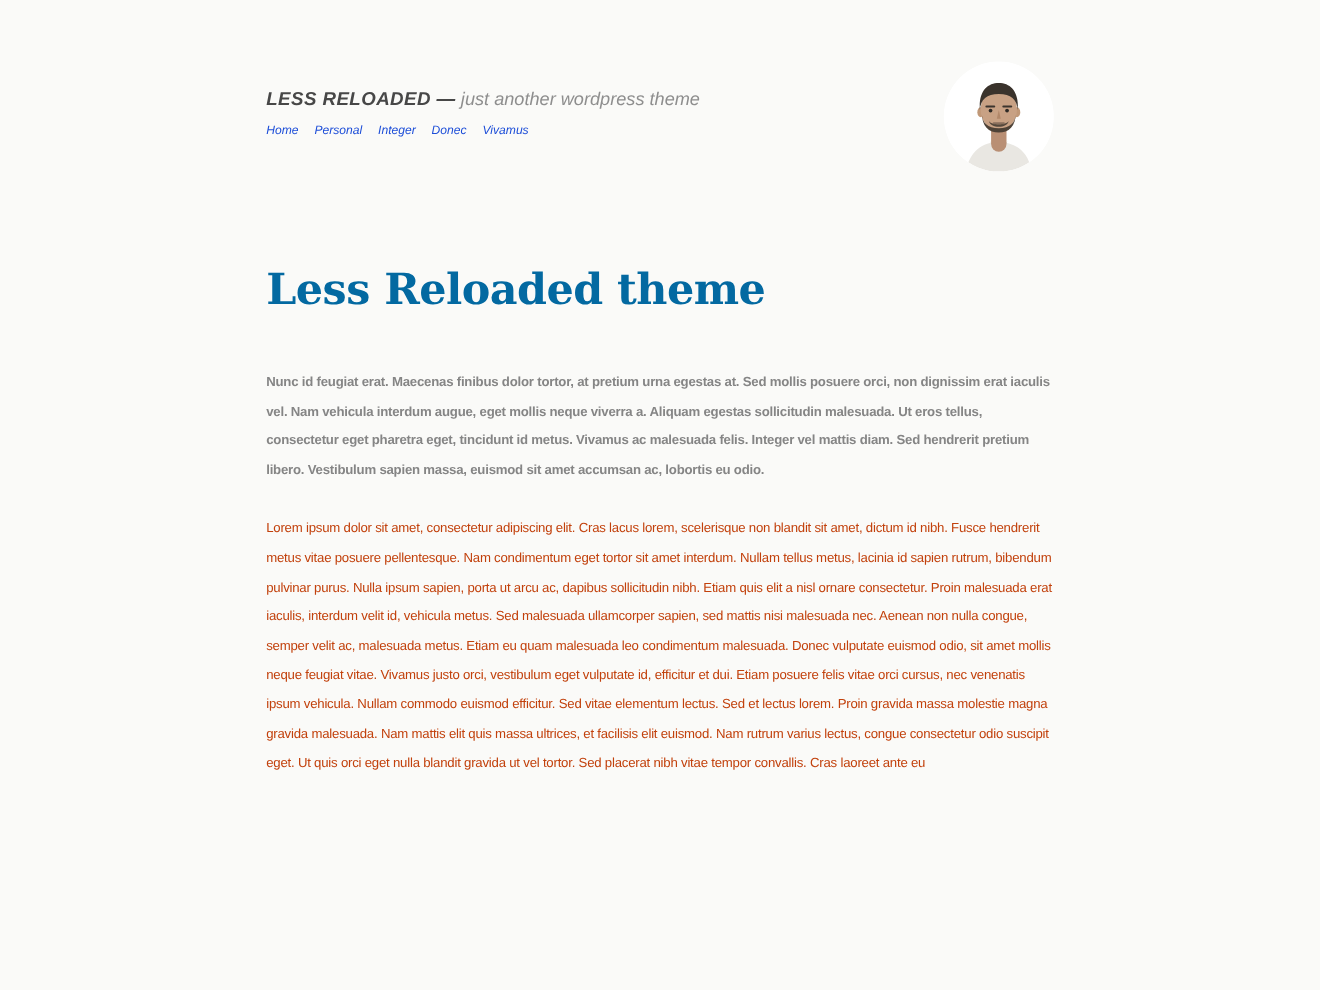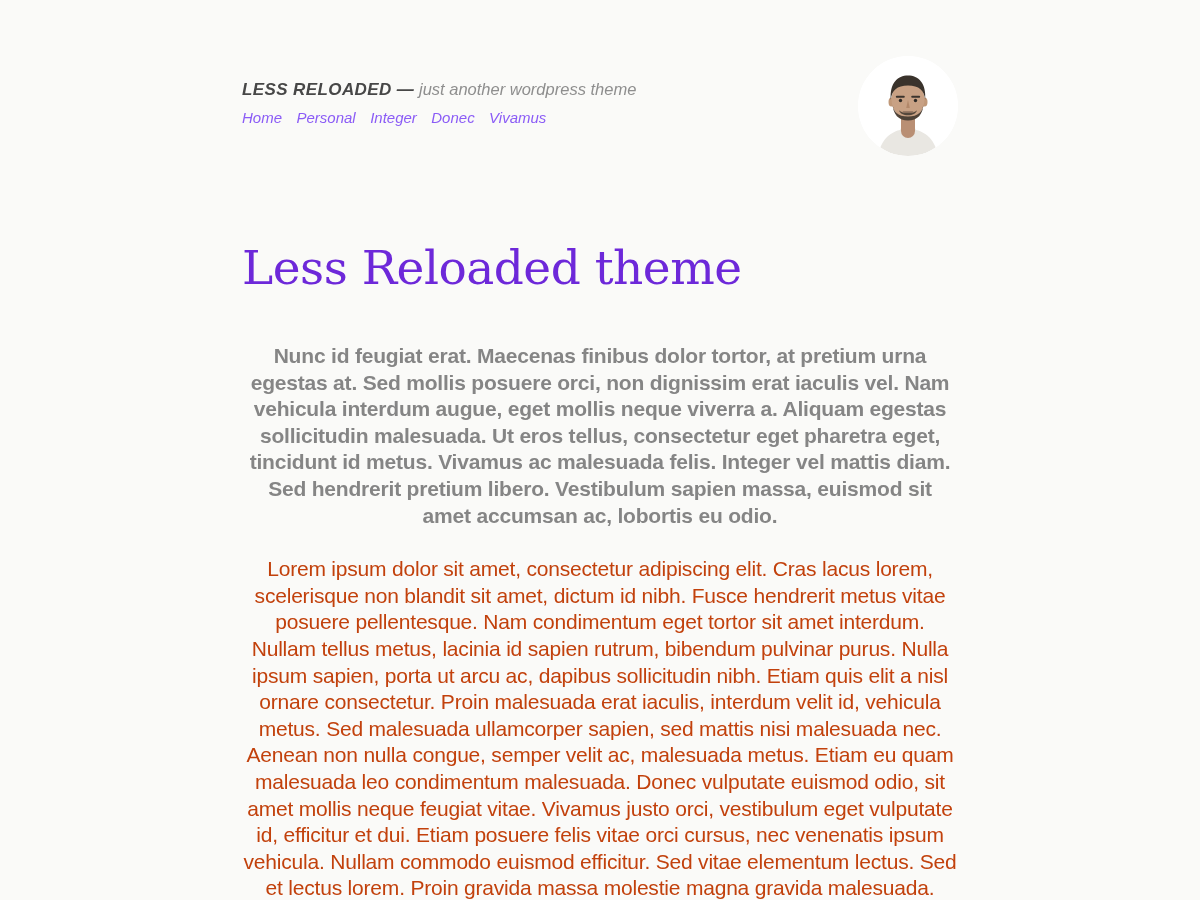--- a/index.html
+++ b/index.html
@@ -10,43 +10,43 @@
   }
   .container { width: 716px; margin: 0 auto; }
 
   
   .site-header { display: flex; justify-content: space-between; align-items: flex-start; padding-top: 56px; font-style: italic; }
   .header-left { margin-top: 24px; }
   .site-title { margin: 0; font-size: 17px; font-weight: bold; color: #474747; letter-spacing: 0.4px; }
   .site-title .sep { font-weight: bold; color: #474747; letter-spacing: 0; }
   .site-title .tagline { font-size: 16.5px; font-weight: normal; color: #8e8e8e; letter-spacing: 0; }
   .site-nav { margin-top: 9px; }
-  .site-nav a { display: inline-block; margin-right: 10px; font-size: 15px; color: #8b5cf6; text-decoration: none; }
+  .site-nav a { display: inline-block; margin-right: 10px; font-size: 11px; color: #1d4ed8; text-decoration: none; }
 
   .avatar {
     width: 100px; height: 100px; border-radius: 50%; overflow: hidden;
     background: #ffffff; flex: 0 0 auto;
   }
   .avatar svg { display: block; width: 100%; height: 100%; }
 
   
   .post-title {
     margin: 84px 0 0 0;
     font-family: "DejaVu Serif", serif;
-    font-weight: normal;
-    font-size: 47px;
-    color: #6d28d9;
+    font-weight: bold;
+    font-size: 39px;
+    color: #0369a1;
     letter-spacing: -0.5px;
   }
   .post-body p {
     margin: 0;
-    font-size: 21px;
+    font-size: 12px;
     line-height: 26.6px;
     letter-spacing: -0.2px;
-    text-align: center;
+    text-align: left;
   }
   .post-body .lead {
     margin-top: 48px;
     font-weight: bold;
     color: #858585;
   }
   .post-body .body-copy {
     margin-top: 27px;
     font-weight: normal;
     color: #c2410c;

